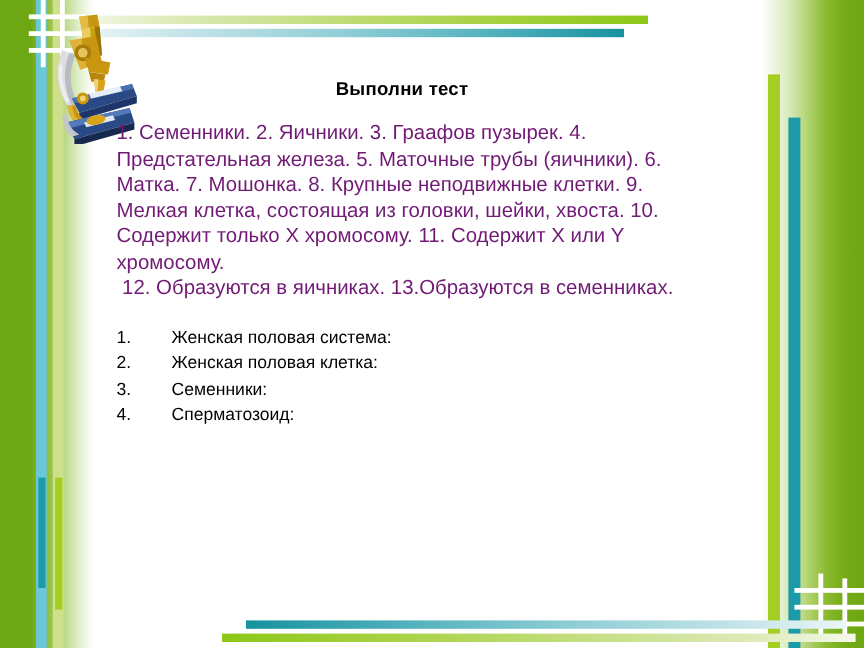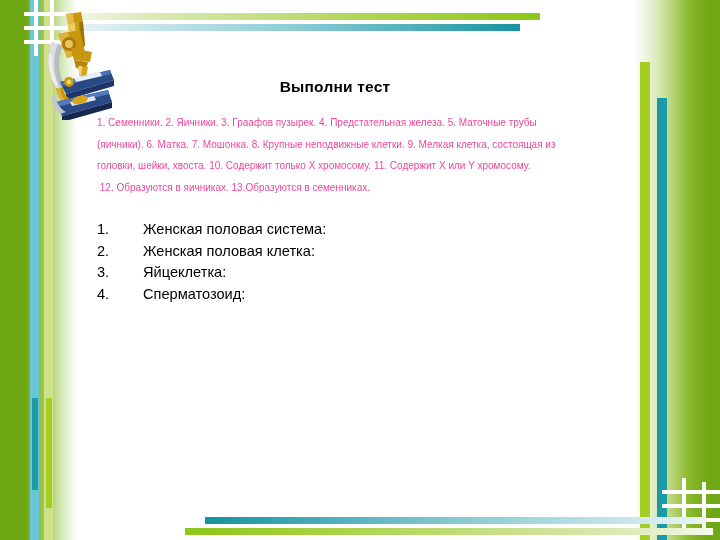--- a/index.html
+++ b/index.html
@@ -184,36 +184,36 @@
     left: 22px;
     top: 8px;
     width: 102px;
     height: 112px;
   }
 
   
   .content {
     position: absolute;
     left: 97px;
-    top: 78px;
+    top: 66px;
     width: 470px;
   }
   .slide-title {
     font-size: 15.5px;
     font-weight: bold;
     color: #000000;
     text-align: center;
     letter-spacing: 0.2px;
     margin: 0 0 16px 0;
     padding-left: 6px;
   }
   .body-text {
-    font-size: 10px;
+    font-size: 17px;
     line-height: 21.5px;
-    color: #ec4899;
+    color: #701a75;
     margin: 0;
     white-space: pre-wrap;
   }
   .spacer { height: 21px; }
 
   .numbered-list {
     margin: 0;
     padding: 0;
     list-style: none;
   }
@@ -327,21 +327,21 @@
       <li>
         <span class="num">1.</span>
         <span class="txt">Женская половая система:</span>
       </li>
       <li>
         <span class="num">2.</span>
         <span class="txt">Женская половая клетка:</span>
       </li>
       <li>
         <span class="num">3.</span>
-        <span class="txt">Яйцеклетка:</span>
+        <span class="txt">Семенники:</span>
       </li>
       <li>
         <span class="num">4.</span>
         <span class="txt">Сперматозоид:</span>
       </li>
     </ol>
   </div>
 
 </div>
 

